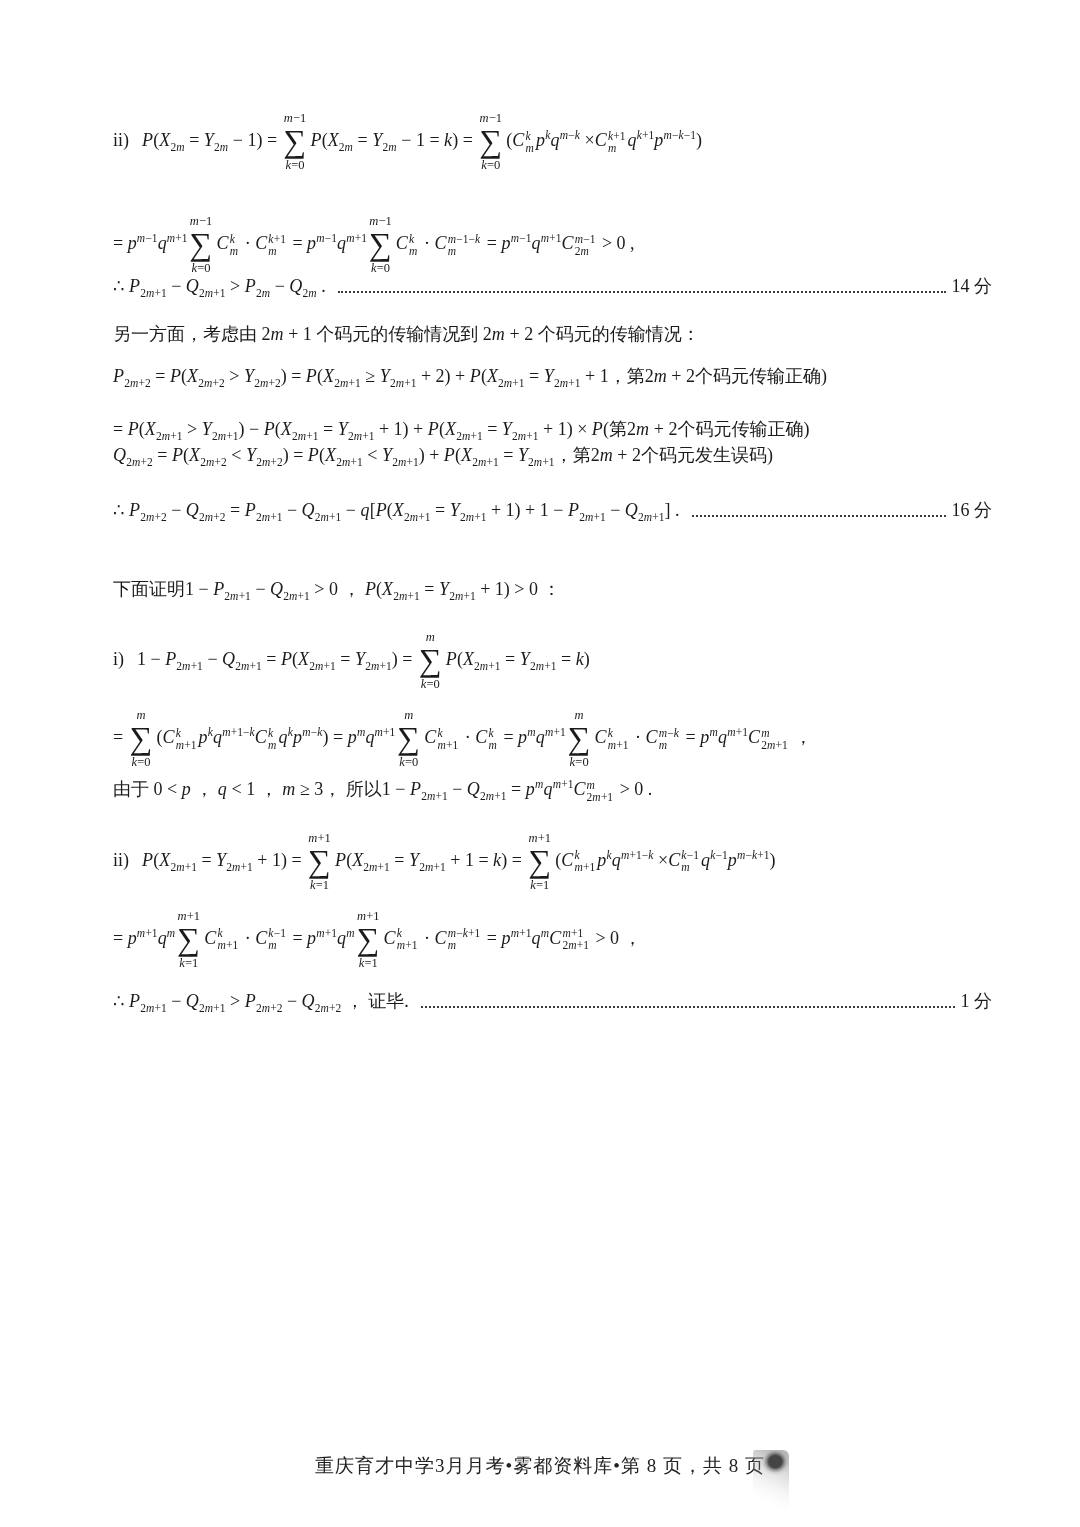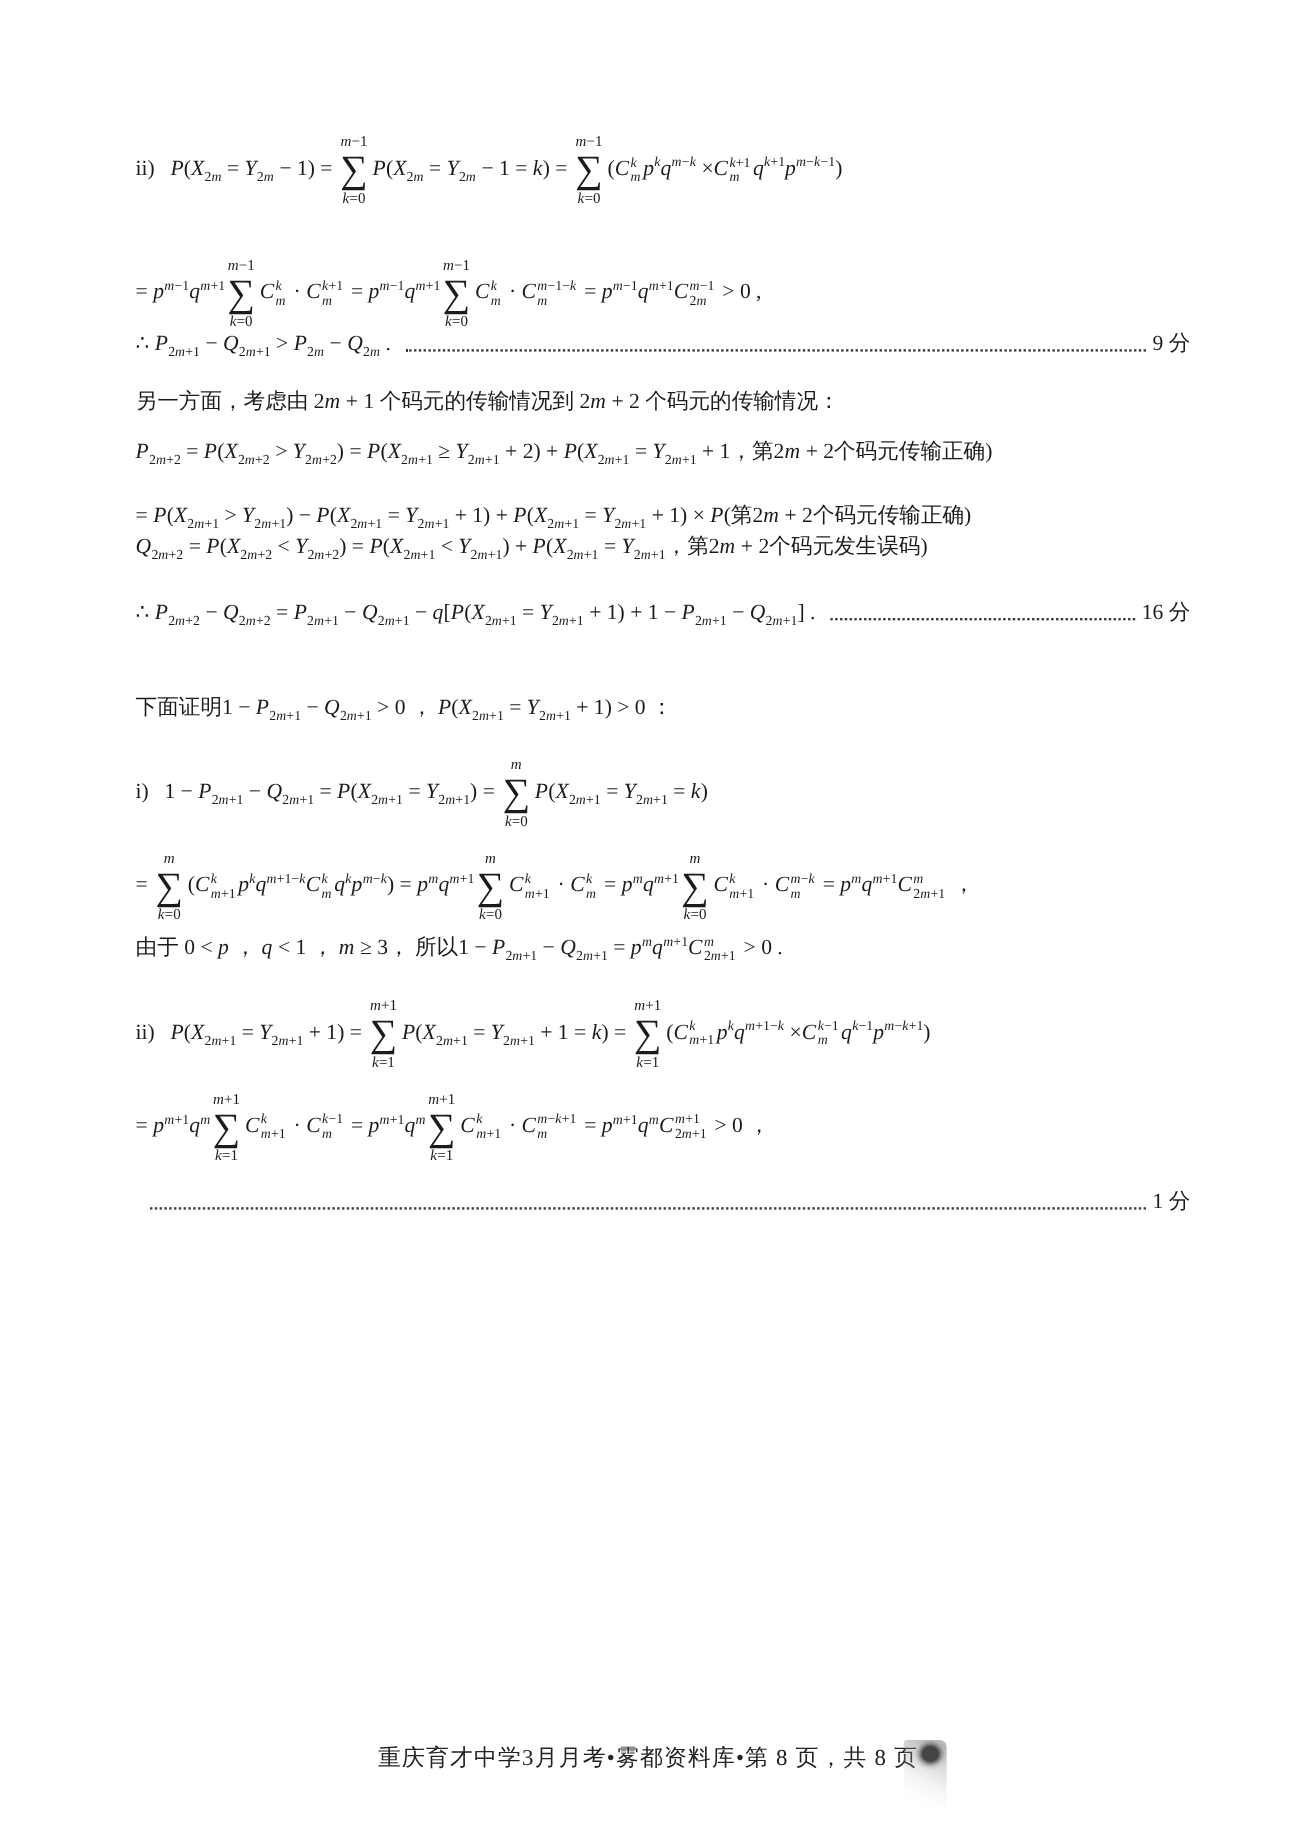--- a/index.html
+++ b/index.html
@@ -135,21 +135,21 @@
             <span><i>m</i>−1−<i>k</i></span>
             <span><i>m</i></span>
           </span> = <i>p</i><sup><i>m</i>−1</sup><i>q</i><sup><i>m</i>+1</sup><i>C</i><span class="ss">
             <span><i>m</i>−1</span>
             <span>2<i>m</i></span>
           </span> &gt; 0 ,</span>
       </div>
       <div class="line l3">
         <span class="math">∴ <i>P</i><sub>2<i>m</i>+1</sub> − <i>Q</i><sub>2<i>m</i>+1</sub> &gt; <i>P</i><sub>2<i>m</i></sub> − <i>Q</i><sub>2<i>m</i></sub> .</span>
         <span class="leader"></span>
-        <span class="score">9 分</span>
+        <span class="score">14 分</span>
       </div>
       <div class="line l4">
         <span class="math">另一方面，考虑由 2<i>m</i> + 1 个码元的传输情况到 2<i>m</i> + 2 个码元的传输情况：</span>
       </div>
       <div class="line l5">
         <span class="math"><i>P</i><sub>2<i>m</i>+2</sub> = <i>P</i>(<i>X</i><sub>2<i>m</i>+2</sub> &gt; <i>Y</i><sub>2<i>m</i>+2</sub>) = <i>P</i>(<i>X</i><sub>2<i>m</i>+1</sub> ≥ <i>Y</i><sub>2<i>m</i>+1</sub> + 2) + <i>P</i>(<i>X</i><sub>2<i>m</i>+1</sub> = <i>Y</i><sub>2<i>m</i>+1</sub> + 1，第2<i>m</i> + 2个码元传输正确)</span>
       </div>
       <div class="line l6">
         <span class="math">= <i>P</i>(<i>X</i><sub>2<i>m</i>+1</sub> &gt; <i>Y</i><sub>2<i>m</i>+1</sub>) − <i>P</i>(<i>X</i><sub>2<i>m</i>+1</sub> = <i>Y</i><sub>2<i>m</i>+1</sub> + 1) + <i>P</i>(<i>X</i><sub>2<i>m</i>+1</sub> = <i>Y</i><sub>2<i>m</i>+1</sub> + 1) × <i>P</i>(第2<i>m</i> + 2个码元传输正确)</span>
       </div>
@@ -252,20 +252,21 @@
             <span><i>m</i>+1</span>
           </span> · <i>C</i><span class="ss">
             <span><i>m</i>−<i>k</i>+1</span>
             <span><i>m</i></span>
           </span> = <i>p</i><sup><i>m</i>+1</sup><i>q</i><sup><i>m</i></sup><i>C</i><span class="ss">
             <span><i>m</i>+1</span>
             <span>2<i>m</i>+1</span>
           </span> &gt; 0 ，</span>
       </div>
       <div class="line l17">
+        <span class="math">∴ <i>P</i><sub>2<i>m</i>+1</sub> − <i>Q</i><sub>2<i>m</i>+1</sub> &gt; <i>P</i><sub>2<i>m</i>+2</sub> − <i>Q</i><sub>2<i>m</i>+2</sub> ， 证毕.</span>
         <span class="leader"></span>
         <span class="score">1 分</span>
       </div>
     </main>
   <footer class="footer">
     <span>重庆育才中学3月月考•雾都资料库•第 8 页，共 8 页</span>
   </footer>
   <span class="smudge"></span>
 </div>
 

